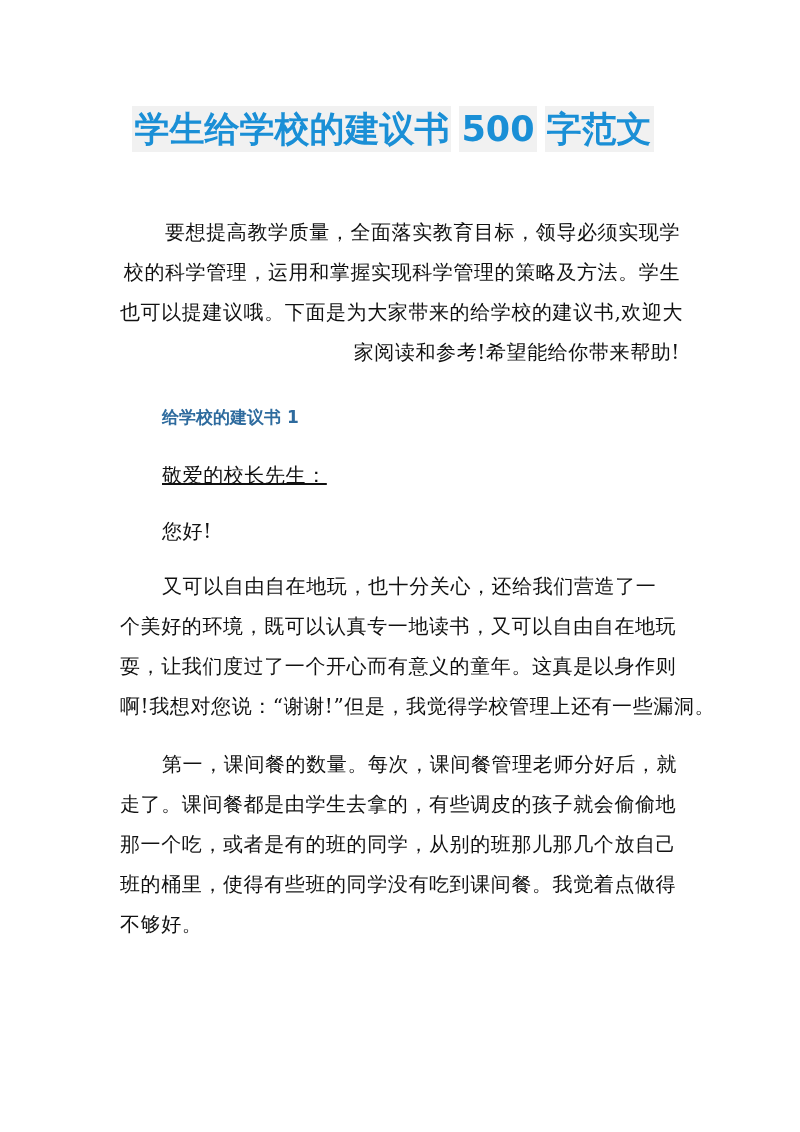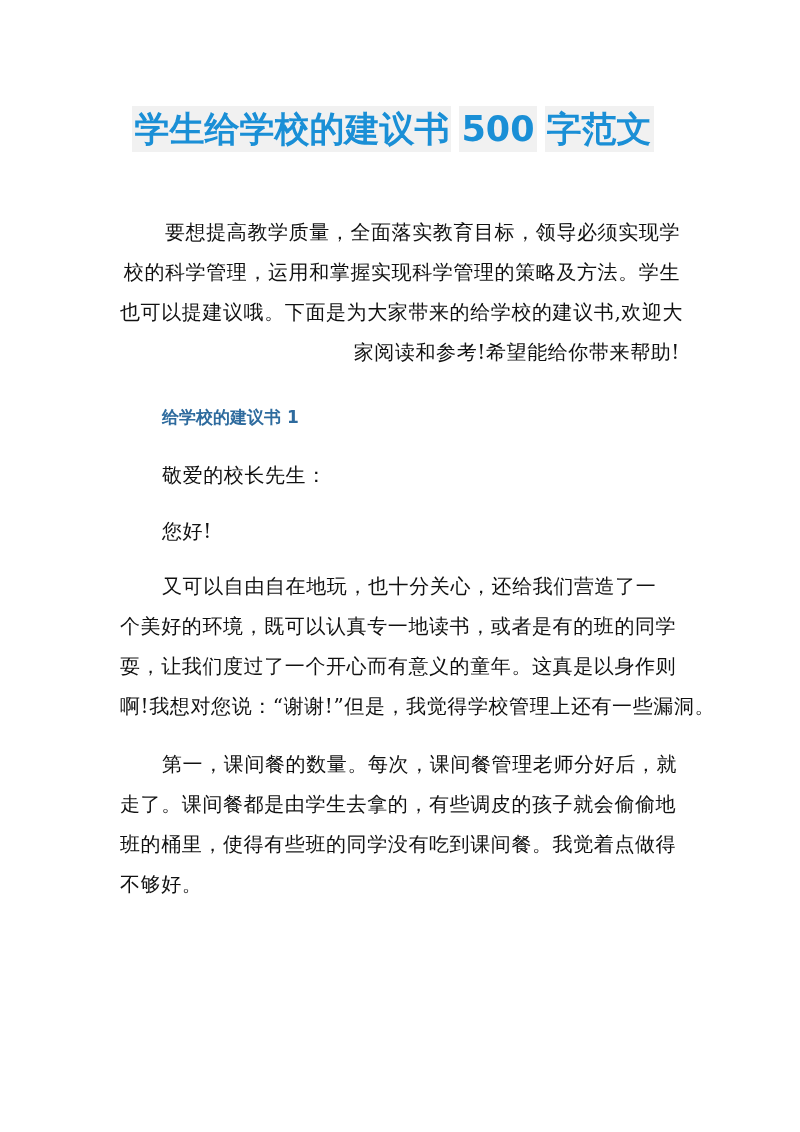--- a/index.html
+++ b/index.html
@@ -87,31 +87,32 @@
 
   <div class="body" style="top:212px;text-align:right;">
     <span class="line indent">要想提高教学质量，全面落实教育目标，领导必须实现学</span>
     <span class="line">校的科学管理，运用和掌握实现科学管理的策略及方法。学生</span>
     <span class="line">也可以提建议哦。下面是为大家带来的给学校的建议书,欢迎大</span>
     <span class="line">家阅读和参考!希望能给你带来帮助!</span>
   </div>
 
   <div class="sub-heading" style="top:405px;">给学校的建议书 1</div>
 
-  <div class="simple" style="top:460px;">敬爱的校长先生：</div>
+  <div class="simple" style="top:460px;text-decoration:underline;">敬爱的校长先生：</div>
 
   <div class="simple" style="top:516px;">您好!</div>
 
   <div class="body" style="top:566px;">
     <span class="line indent">又可以自由自在地玩，也十分关心，还给我们营造了一</span>
-    <span class="line">个美好的环境，既可以认真专一地读书，或者是有的班的同学</span>
+    <span class="line">个美好的环境，既可以认真专一地读书，又可以自由自在地玩</span>
     <span class="line">耍，让我们度过了一个开心而有意义的童年。这真是以身作则</span>
     <span class="line">啊!我想对您说：“谢谢!”但是，我觉得学校管理上还有一些漏洞。</span>
   </div>
 
   <div class="body" style="top:744px;">
     <span class="line indent">第一，课间餐的数量。每次，课间餐管理老师分好后，就</span>
     <span class="line">走了。课间餐都是由学生去拿的，有些调皮的孩子就会偷偷地</span>
+    <span class="line">那一个吃，或者是有的班的同学，从别的班那儿那几个放自己</span>
     <span class="line">班的桶里，使得有些班的同学没有吃到课间餐。我觉着点做得</span>
     <span class="line">不够好。</span>
   </div>
 
 </div>
 
 </body></html>

